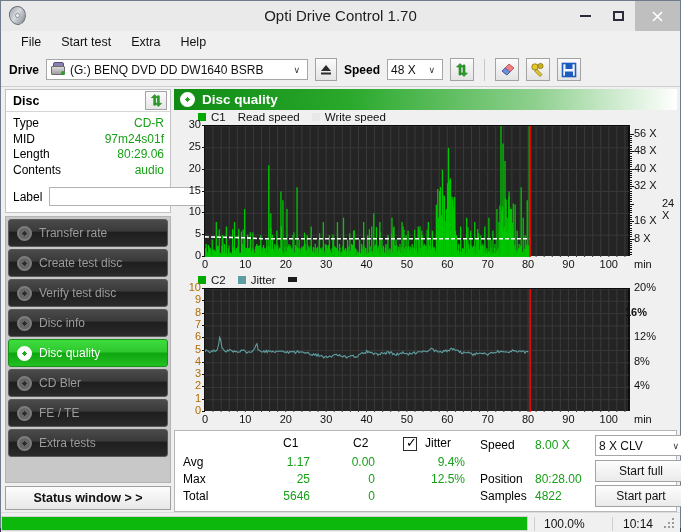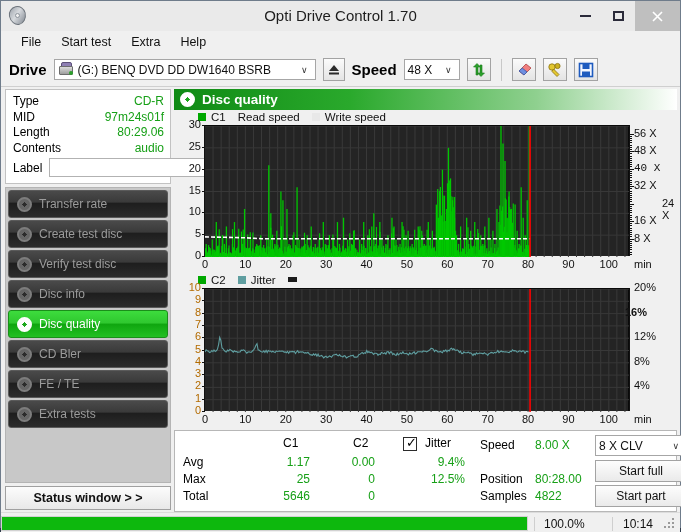--- a/index.html
+++ b/index.html
@@ -54,21 +54,21 @@
     display:flex; align-items:center; padding-left:10px; gap:0px;
     border-bottom:1px solid #f0f0f0;
   }
   .menu-item { padding:2px 10px; font-size:12.5px; color:#111; }
   
   #toolbar {
     height:34px; min-height:34px; background:#f0f0f0;
     display:flex; align-items:center; padding:0 8px; gap:7px;
     border-bottom:1px solid #cfcfcf;
   }
-  .tb-label { font-weight:bold; font-size:15px; color:#000; }
+  .tb-label { font-weight:bold; font-size:12px; color:#000; }
   .combo {
     height:21px; background:#fff; border:1px solid #a6a6a6;
     display:flex; align-items:center; font-size:12px; color:#111;
     padding:0 2px 0 3px; position:relative;
   }
   .combo .caret { margin-left:auto; font-size:9px; color:#333; padding:0 5px 0 8px;}
   #drive-combo { width:262px; }
   #drive-icon { width:17px;height:15px; position:relative; margin-right:3px;}
   #drive-icon .body{position:absolute;left:1px;top:4px;width:14px;height:9px;background:linear-gradient(#dcdcdc,#9d9d9d);border:1px solid #6c6c6c;border-radius:1px;}
   #drive-icon .top{position:absolute;left:3px;top:0px;width:11px;height:6px;background:#8e7fb3;border:1px solid #5b4f78;border-radius:2px;}
@@ -88,21 +88,21 @@
   #disc-head {
     height:22px; display:flex; align-items:center; padding:0 3px 0 7px;
     border-bottom:1px solid #d5d5d5;
   }
   #disc-head .t { font-weight:bold; font-size:12.5px; color:#000; }
   #disc-head .b { margin-left:auto; width:22px;height:19px;background:linear-gradient(#fbfbfb,#e6e6e6);border:1px solid #a3a3a3;display:flex;align-items:center;justify-content:center;}
   #disc-rows { padding:4px 6px 5px 7px; }
   .drow { display:flex; font-size:12px; line-height:15.5px; }
   .drow .k { color:#000; }
   .drow .v { margin-left:auto; color:#17a017; }
-  #label-row { display:flex; align-items:center; margin-top:1px; gap:7px; }
+  #label-row { display:flex; align-items:center; margin-top:8px; gap:7px; }
   #label-row .k { font-size:12px; }
   #label-input { flex:1; height:19px; background:#fff; border:1px solid #b2b2b2; }
   #label-btn { width:23px;height:21px;background:linear-gradient(#fbfbfb,#e6e6e6);border:1px solid #a3a3a3;display:flex;align-items:center;justify-content:center;}
   #navlist { margin-top:3px; background:#c8c8c8; border:1px solid #b4b4b4; padding:2px; flex:1; display:flex; flex-direction:column; gap:2px; }
   .nav {
     height:28px; min-height:26px; border-radius:3px;
     background: linear-gradient(#4a4a4a 0%, #3a3a3a 42%, #1e1e1e 48%, #2b2b2b 100%);
     border:1px solid #5a5a5a;
     display:flex; align-items:center; gap:7px; padding-left:8px;
     color:#9b9b9b; font-size:12px;
@@ -260,20 +260,29 @@
         <rect x="4.5" y="2" width="7" height="5" fill="#1e5bbf"></rect>
         <rect x="4" y="9.5" width="8" height="5" fill="#1e5bbf"></rect>
       </svg>
     </div>
   </div>
 
   <div id="content">
 
     <div id="left">
       <div id="disc-box">
+        <div id="disc-head">
+          <div class="t">Disc</div>
+          <div class="b">
+            <svg width="15" height="15" viewBox="0 0 16 16">
+              <path d="M5 13 L5 5 L2.5 5 L6 1.5 L9.5 5 L7 5 L7 13 Z" fill="#2aa02a" stroke="#1c7a1c" stroke-width="0.6"></path>
+              <path d="M11 3 L11 11 L13.5 11 L10 14.5 L6.5 11 L9 11 L9 3 Z" fill="#2aa02a" stroke="#1c7a1c" stroke-width="0.6"></path>
+            </svg>
+          </div>
+        </div>
         <div id="disc-rows">
           <div class="drow">
             <span class="k">Type</span>
             <span class="v">CD-R</span>
           </div>
           <div class="drow">
             <span class="k">MID</span>
             <span class="v">97m24s01f</span>
           </div>
           <div class="drow">
@@ -973,21 +982,21 @@
             <div class="tickline" style="left: 28px; top: 45.6667px; width: 3px; height: 1px;"></div>
             <div class="axis-lbl" style="left: 1px; top: 16.8333px; width: 26px;">25</div>
             <div class="tickline" style="left: 28px; top: 23.8333px; width: 3px; height: 1px;"></div>
             <div class="axis-lbl" style="left: 1px; top: -5px; width: 26px;">30</div>
             <div class="tickline" style="left: 28px; top: 2px; width: 3px; height: 1px;"></div>
             <div class="tickline" style="left: 30px; top: 2px; width: 1px; height: 131px;"></div>
             <div class="axis-lbl r" style="left: 460px; top: 108.533px;">8 X</div>
             <div class="axis-lbl r" style="left: 460px; top: 91.0667px;">16 X</div>
             <div class="axis-lbl r" style="left: 488px; top: 73.6px;">24 X</div>
             <div class="axis-lbl r" style="left: 460px; top: 56.1333px;">32 X</div>
-            <div class="axis-lbl r" style="left: 460px; top: 38.6667px; font-family: Liberation Mono, monospace;">40 X</div>
+            <div class="axis-lbl r" style="left: 460px; top: 38.6667px;">40 X</div>
             <div class="axis-lbl r" style="left: 460px; top: 21.2px;">48 X</div>
             <div class="axis-lbl r" style="left: 460px; top: 3.73333px;">56 X</div>
             <div class="tickline" style="left: 455px; top: 2px; width: 1px; height: 131px;"></div>
             <div class="tickline" style="left: 456px; top: 130.817px; width: 2px; height: 1px;"></div>
             <div class="tickline" style="left: 456px; top: 128.633px; width: 2px; height: 1px;"></div>
             <div class="tickline" style="left: 456px; top: 126.45px; width: 2px; height: 1px;"></div>
             <div class="tickline" style="left: 456px; top: 124.267px; width: 2px; height: 1px;"></div>
             <div class="tickline" style="left: 456px; top: 122.083px; width: 2px; height: 1px;"></div>
             <div class="tickline" style="left: 456px; top: 119.9px; width: 2px; height: 1px;"></div>
             <div class="tickline" style="left: 456px; top: 117.717px; width: 2px; height: 1px;"></div>

